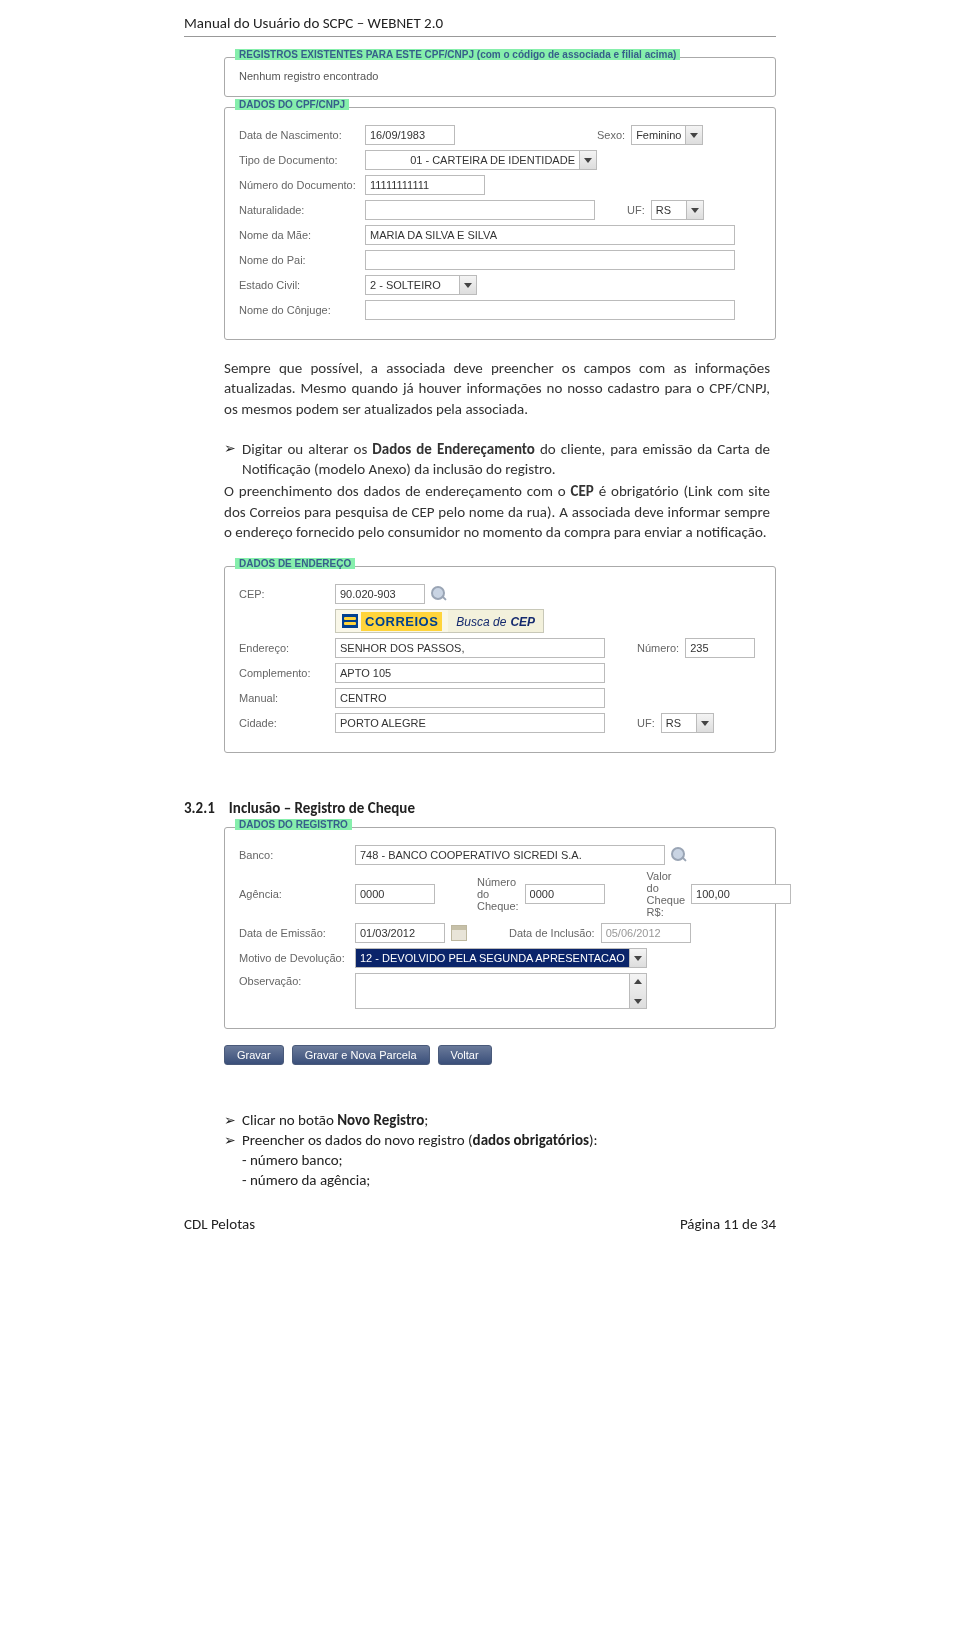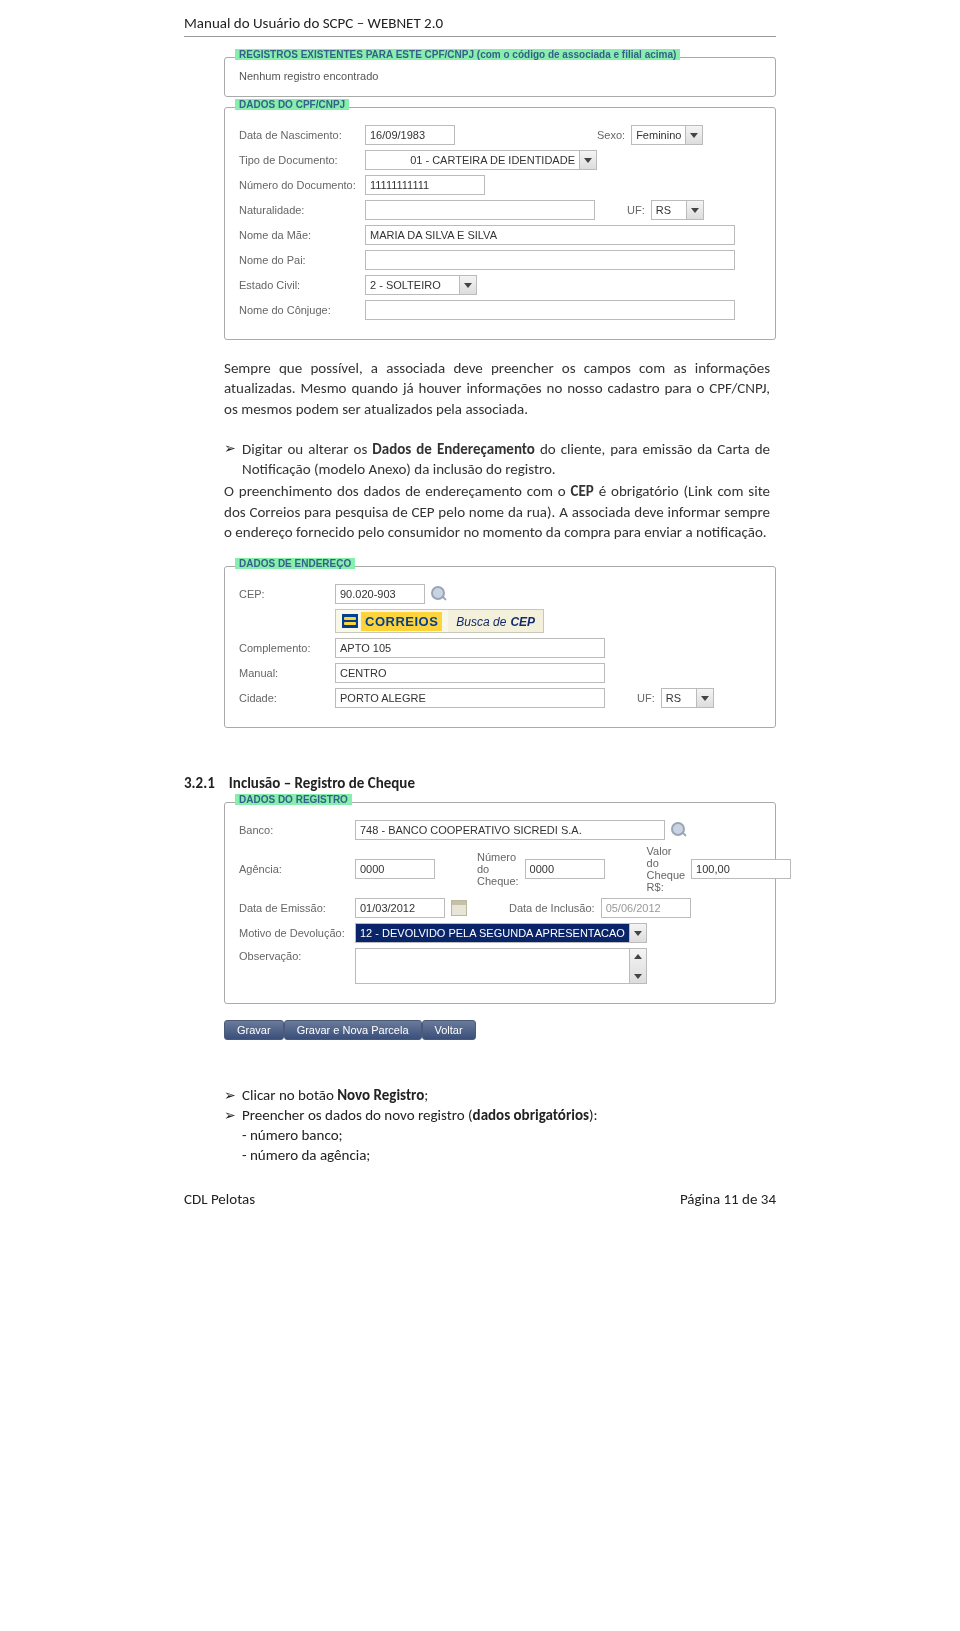--- a/index.html
+++ b/index.html
@@ -73,21 +73,21 @@
   .correios-bar{display:inline-flex;align-items:stretch;height:22px;border:1px solid #c8c8b8;
     background:#f3f1dc;font-family:Arial,sans-serif;}
   .correios-logo{display:flex;align-items:center;gap:3px;padding:0 6px;background:#f9f7e8;}
   .correios-mark{width:16px;height:14px;background:#00408f;position:relative;}
   .correios-mark::after{content:"";position:absolute;left:2px;top:3px;right:2px;height:3px;
     background:#ffd43b;border-radius:1px;box-shadow:0 5px 0 #ffd43b;}
   .correios-word{background:#ffd43b;color:#00408f;font-weight:700;font-size:13px;padding:2px 4px;letter-spacing:0.5px;}
   .correios-text{display:flex;align-items:flex-end;padding:3px 8px;font-style:italic;font-size:12px;color:var(--dk);}
   .correios-text b{margin-left:4px;color:var(--dk);}
 
-  .btnrow{display:flex;margin:16px 0 0 40px;}
+  .btnrow{display:flex;gap:8px;margin:16px 0 0 40px;}
   .btn{border:1px solid #4a5a7a;background:linear-gradient(var(--button-a),var(--button-b));
     color:#fff;font-family:Verdana,Arial,sans-serif;font-size:11px;padding:3px 12px;border-radius:3px;
     cursor:pointer;user-select:none;}
 
   .footer{display:flex;justify-content:space-between;padding:24px 88px 0 88px;font-size:15px;}
 </style>
 </head>
 <body>
 
 <div class="page">
@@ -193,20 +193,27 @@
             <span class="correios-mark"></span>
             <span class="correios-word">CORREIOS</span>
           </span>
           <span class="correios-text">
             <span>Busca de</span>
             <b>CEP</b>
           </span>
         </span>
       </div>
 
+      <div class="row">
+        <span class="lbl" style="min-width:90px">Endereço:</span>
+        <input class="input" style="width: 260px;" value="SENHOR DOS PASSOS,">
+        <span style="flex:0 0 20px"></span>
+        <span class="lbl sm">Número:</span>
+        <input class="input" style="width: 60px;" value="235">
+      </div>
 
       <div class="row">
         <span class="lbl" style="min-width:90px">Complemento:</span>
         <input class="input" style="width: 260px;" value="APTO 105">
       </div>
 
       <div class="row">
         <span class="lbl" style="min-width:90px">Manual:</span>
         <input class="input" style="width: 260px;" value="CENTRO">
       </div>

